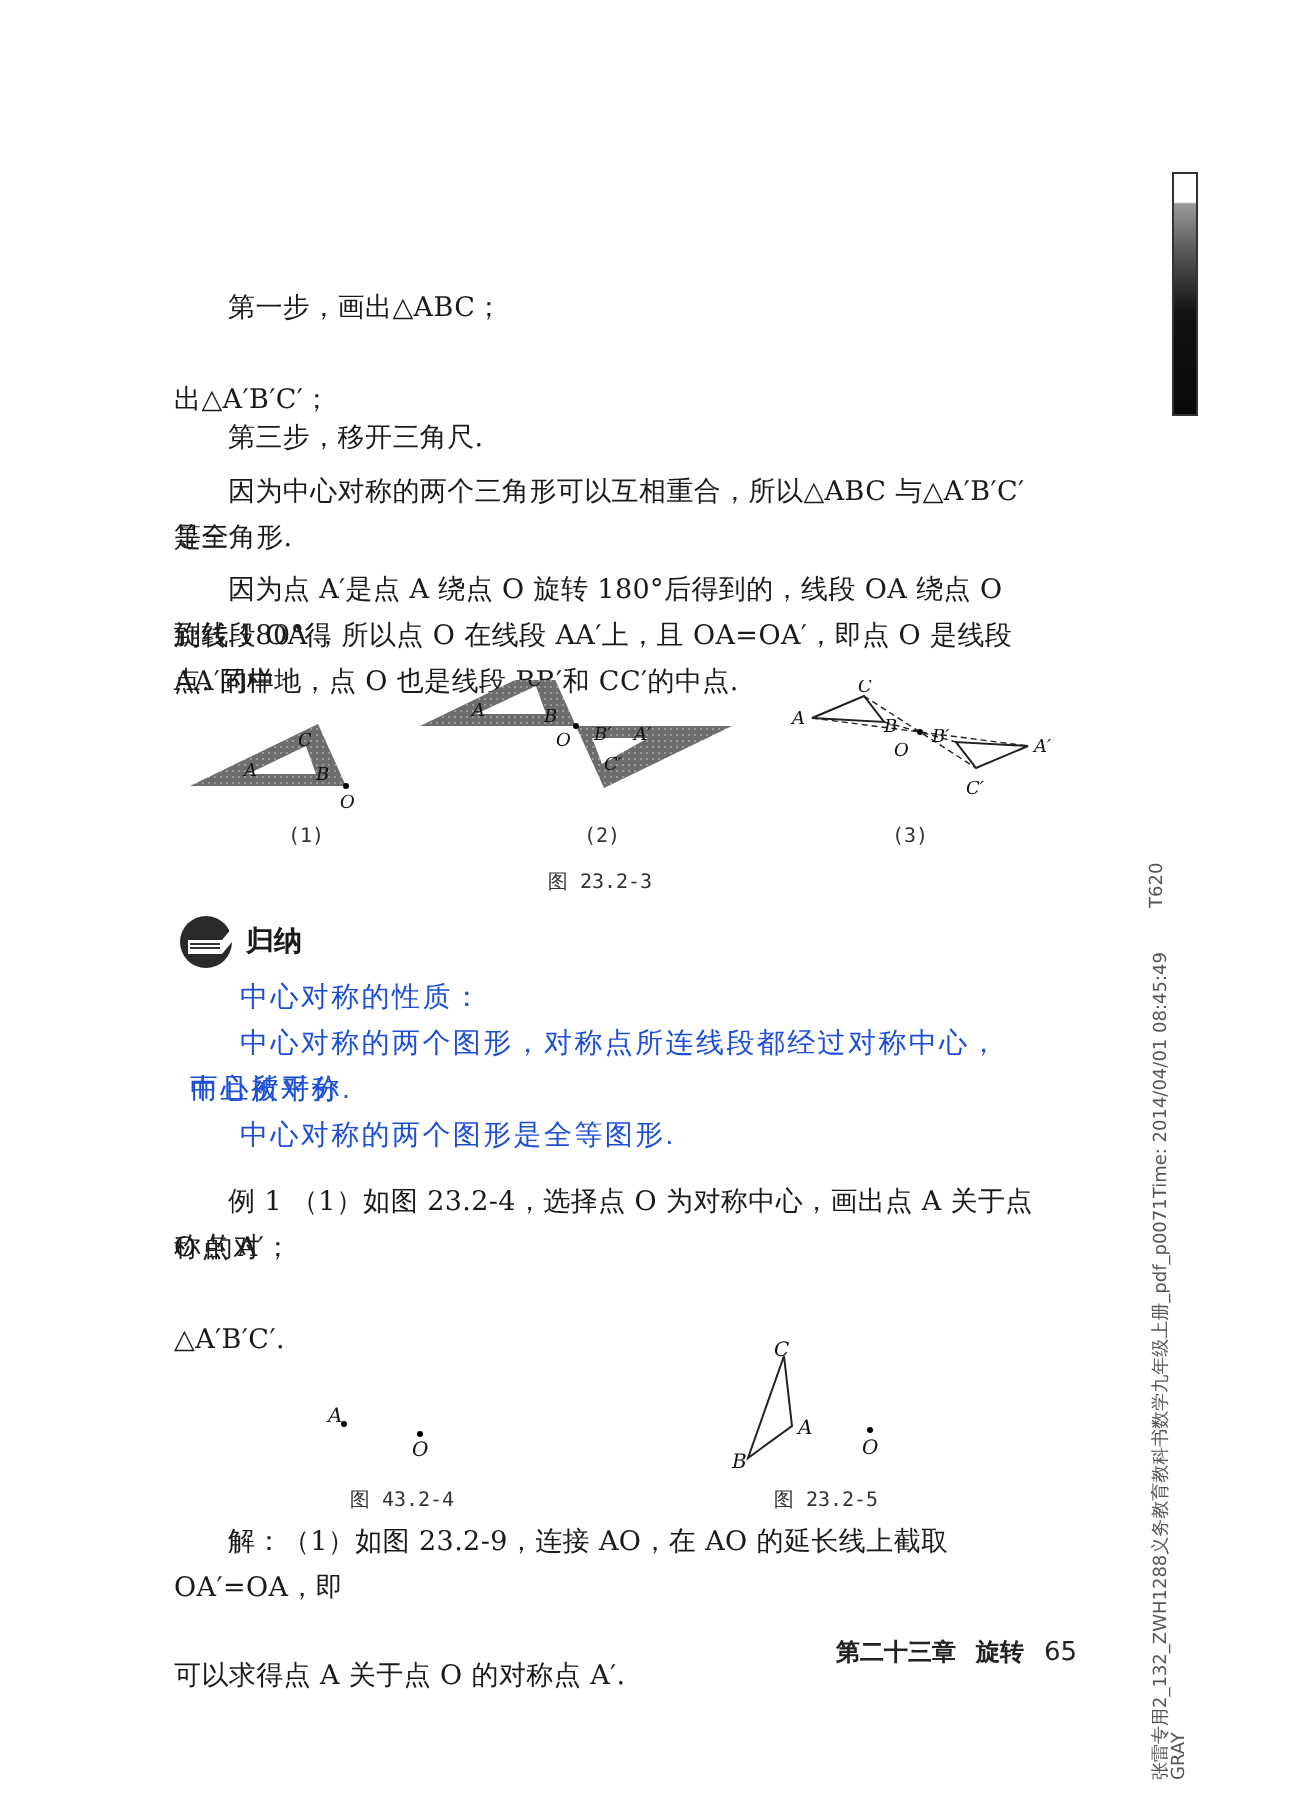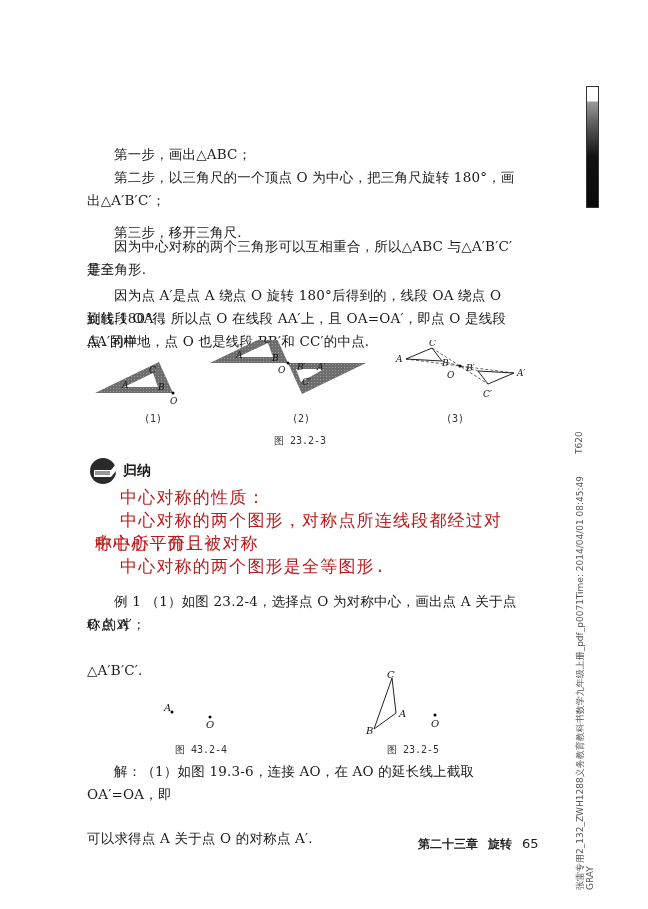--- a/index.html
+++ b/index.html
@@ -18,45 +18,44 @@
   .fig { position: absolute; }
   .caption {
     position: absolute; font-size: 10px; color: #333;
     font-family: "DejaVu Sans Mono", "Liberation Mono", monospace;
     text-align: center;
   }
   .summary-head { position: absolute; left: 89px; top: 457px; display: flex; align-items: center; }
   .summary-title { font-family: Liberation Mono, monospace; font-weight: bold; font-size: 14px; margin-left: 4px; }
   .sum-para {
     position: absolute; left: 95px; width: 420px;
-    font-size: 17px; line-height: 23px; color: #b91c1c;
-    font-family: Liberation Mono, monospace; letter-spacing: 1.2px;
+    font-size: 14px; line-height: 23px; color: #1d4ed8;
+    font-family: Liberation Sans, sans-serif; letter-spacing: 1.2px;
   }
   .footer {
-    position: absolute; left: 418px; top: 836px;
+    position: absolute; left: 418px; top: 818px;
     font-family: "DejaVu Sans", "Liberation Sans", sans-serif; font-size: 12px; font-weight: bold; color: #222;
   }
   .footer .num { margin-left: 10px; font-weight: normal; font-size: 13px; }
   .footer .gap { margin-left: 10px; }
   .side-bar { position: absolute; left: 586px; top: 86px; width: 11px; height: 120px; background: linear-gradient(#ffffff 0, #ffffff 14px, #9a9a9a 15px, #555 40px, #111 70px, #0a0a0a 120px); border: 1px solid #333; }
   .vtext {
     position: absolute; font-family: "DejaVu Sans", "Liberation Sans", sans-serif;
     font-size: 9px; color: #555; white-space: nowrap;
     transform-origin: left top; transform: rotate(-90deg);
   }
 </style>
 </head>
 <body>
 
 <div class="page">
 
   <div class="para" style="top:143px"><span class="ind"></span><span>第一步，画出△ABC；</span></div>
-  <div class="para" style="top:166px"><span class="ind"></span><span>第二步，以三角尺的一个顶点 O 为中心，把三角尺旋转 180°，画</span></div>
   <div class="para" style="top:189px"><span>出△A′B′C′；</span></div>
-  <div class="para" style="top:221px"><span class="ind"></span><span>第三步，移开三角尺.</span></div>
+  <div class="para" style="top:208px"><span class="ind"></span><span>第三步，移开三角尺.</span></div>
   <div class="para" style="top:235px"><span class="ind"></span><span>因为中心对称的两个三角形可以互相重合，所以△ABC 与△A′B′C′是全</span></div>
   <div class="para" style="top:258px"><span>等三角形.</span></div>
   <div class="para" style="top:284px"><span class="ind"></span><span>因为点 A′是点 A 绕点 O 旋转 180°后得到的，线段 OA 绕点 O 旋转 180°得</span></div>
   <div class="para" style="top:307px"><span>到线段 OA′，所以点 O 在线段 AA′上，且 OA=OA′，即点 O 是线段 AA′的中</span></div>
   <div class="para" style="top:330px"><span>点. 同样地，点 O 也是线段 BB′和 CC′的中点.</span></div>
 
   <svg class="fig" style="left:80px;top:340px" width="470" height="80" viewBox="0 0 470 80">
     <defs>
       <pattern id="dots" width="3" height="3" patternUnits="userSpaceOnUse">
         <rect width="3" height="3" fill="#6d6d6d"></rect>
@@ -143,21 +142,21 @@
       <text x="237" y="8" font-size="10" font-style="italic" fill="#111">C</text>
       <text x="249" y="47" font-size="10" font-style="italic" fill="#111">A</text>
       <text x="216" y="64" font-size="10" font-style="italic" fill="#111">B</text>
       <circle cx="285" cy="45" r="1.5" fill="#000"></circle>
       <text x="281" y="57" font-size="10" font-style="italic" fill="#111">O</text>
     </g>
   </svg>
   <div class="caption" style="left:166px;top:743px;width:70px">图 43.2-4</div>
   <div class="caption" style="left:378px;top:743px;width:70px">图 23.2-5</div>
 
-  <div class="para" style="top:760px"><span class="ind"></span><span class="b">解：</span><span>（1）如图 19.3-6，连接 AO，在 AO 的延长线上截取 OA′=OA，即</span></div>
+  <div class="para" style="top:760px"><span class="ind"></span><span class="b">解：</span><span>（1）如图 23.2-9，连接 AO，在 AO 的延长线上截取 OA′=OA，即</span></div>
   <div class="para" style="top:827px"><span>可以求得点 A 关于点 O 的对称点 A′.</span></div>
 
   <div class="footer">
     <span>第二十三章</span><span class="gap">旋转</span><span class="num">65</span>
   </div>
 
   <div class="side-bar"></div>
   <div class="vtext" style="left:574px;top:454px">T620</div>
   <div class="vtext" style="left:574px;top:890px">张雷专用2_132_ZWH1288义务教育教科书数学九年级上册_pdf_p0071Time: 2014/04/01 08:45:49</div>
   <div class="vtext" style="left:585px;top:890px">GRAY</div>

